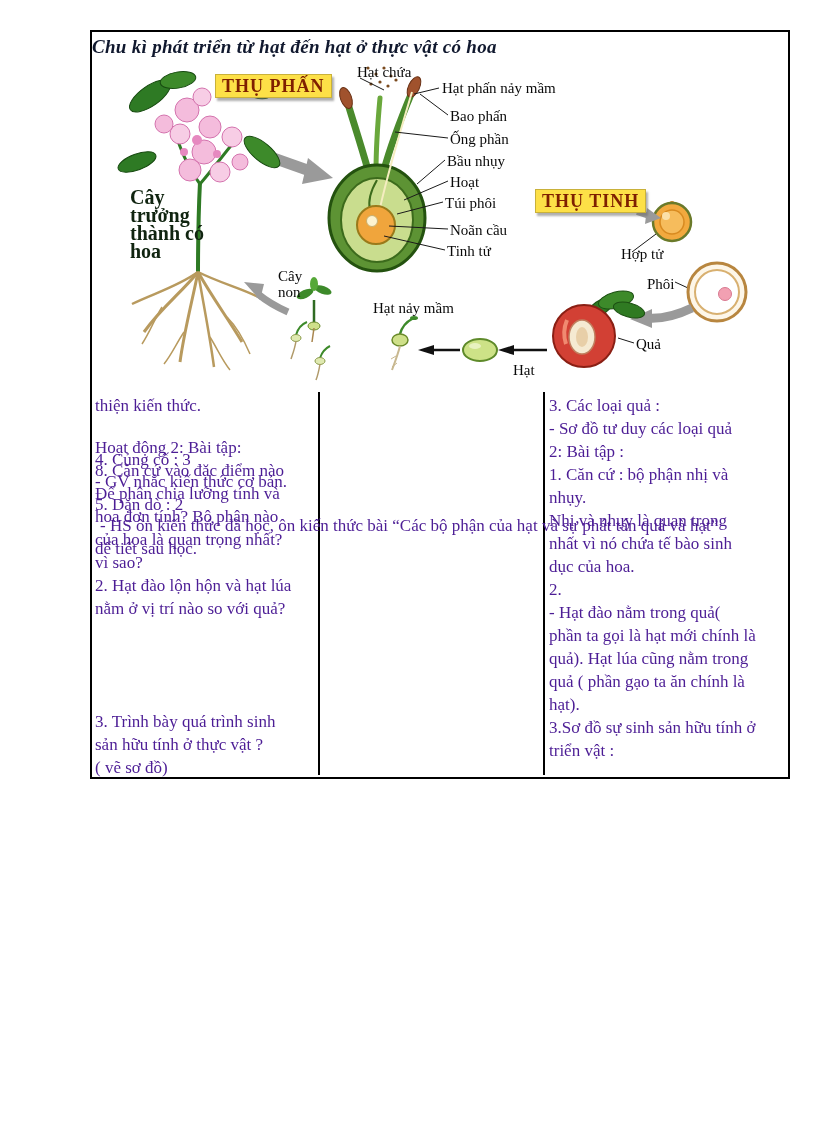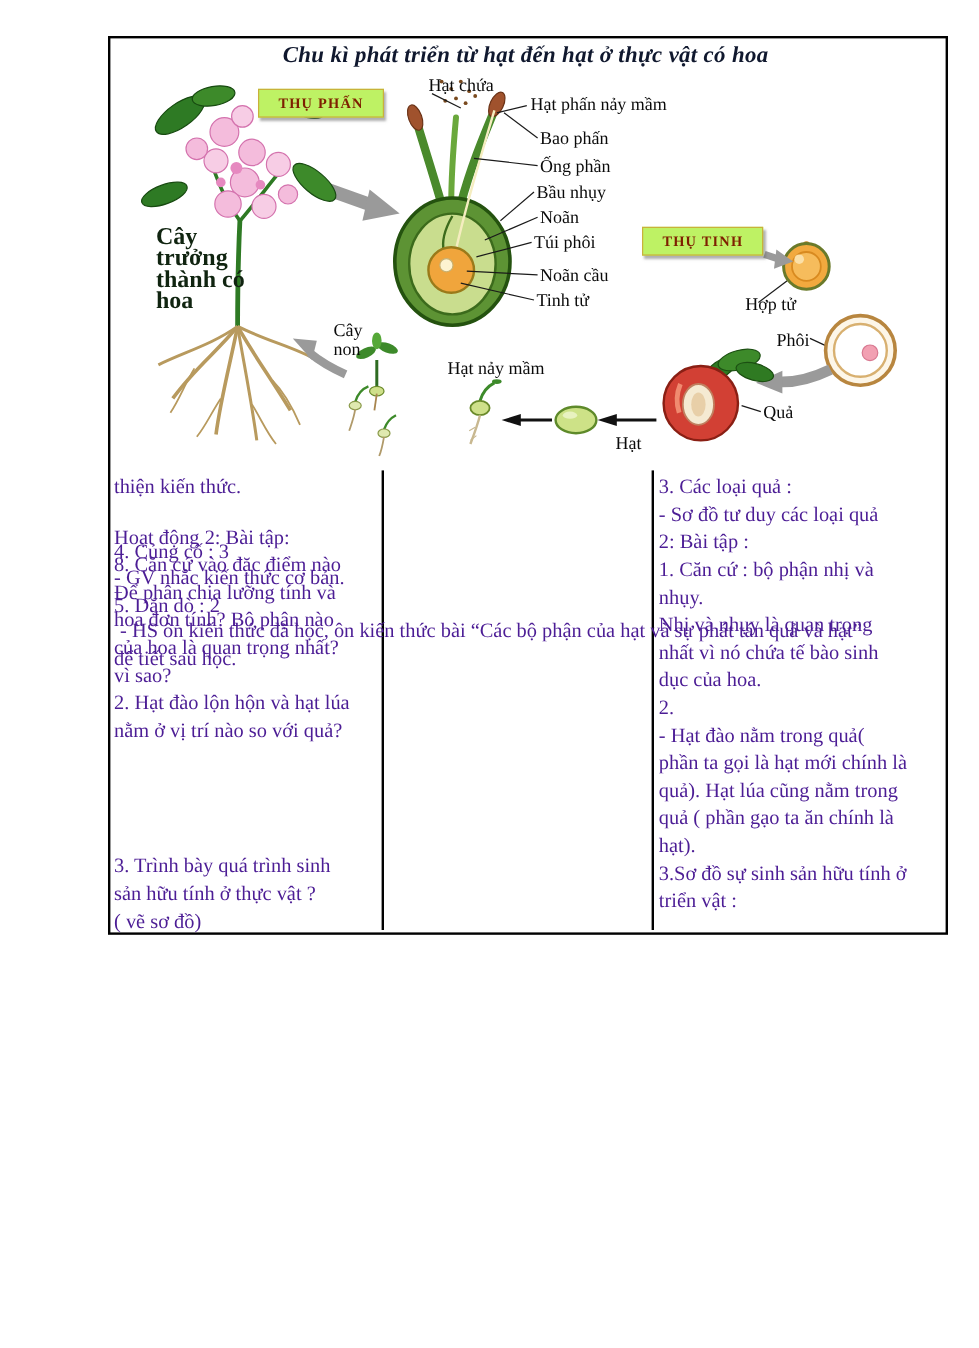--- a/index.html
+++ b/index.html
@@ -5,29 +5,29 @@
   html,body{margin:0;padding:0;}
   body{
     width:816px;height:1123px;background:#ffffff;position:relative;
     font-family:"Liberation Serif", serif;color:#000;overflow:hidden;
   }
   .frame{position:absolute;left:90px;top:30px;width:696px;height:745px;border:2px solid #000;}
   .colline{position:absolute;top:392px;height:383px;width:0;border-left:2px solid #000;}
   .note{position:absolute;font-size:17px;line-height:19px;white-space:nowrap;color:#4c1d95;}
   .dg{position:absolute;left:92px;top:32px;width:692px;height:358px;}
   .dg svg{position:absolute;left:0;top:0;}
-  .dtitle{position:absolute;top:4px;left:0;width:100%;text-align:center;
+  .dtitle{position:absolute;top:4px;left:0;width:100%;text-align:left;
           font-weight:bold;font-style:italic;font-size:19px;color:#10182e;letter-spacing:.3px;}
   .dlabel{position:absolute;font-size:15px;line-height:16px;white-space:nowrap;color:#0a0a0a;}
   .dlabel.wrap{white-space:normal;}
   .dlabel.big{font-weight:bold;font-size:20px;line-height:18px;color:#102410;}
-  .hbox{position:absolute;background:#bef264;border:1px solid #c9b13a;
+  .hbox{position:absolute;background:#fde047;border:1px solid #c9b13a;
         box-shadow:2px 3px 2px rgba(110,110,110,.55);
-        font-weight:bold;color:#7e1f00;font-size:12px;line-height:14px;
-        padding:4px 16px;letter-spacing:1px;white-space:nowrap;}
+        font-weight:bold;color:#7e1f00;font-size:18px;line-height:14px;
+        padding:4px 6px;letter-spacing:1px;white-space:nowrap;}
 </style>
 </head>
 <body>
 
 <div class="frame"></div>
 <div class="colline" style="left:318px"></div>
 <div class="colline" style="left:543px"></div>
 
 <div class="dg">
 
@@ -195,21 +195,21 @@
 
   <div class="hbox" style="left:123px;top:42px">THỤ PHẤN</div>
   <div class="hbox" style="left:443px;top:157px">THỤ TINH</div>
 
   <div class="dlabel big wrap" style="left:38px;top:156px;width:78px">Cây trưởng thành có hoa</div>
   <div class="dlabel" style="left:265px;top:32px">Hạt chứa</div>
   <div class="dlabel" style="left:350px;top:48px">Hạt phấn nảy mầm</div>
   <div class="dlabel" style="left:358px;top:76px">Bao phấn</div>
   <div class="dlabel" style="left:358px;top:99px">Ống phần</div>
   <div class="dlabel" style="left:355px;top:121px">Bầu nhụy</div>
-  <div class="dlabel" style="left:358px;top:142px">Noãn</div>
+  <div class="dlabel" style="left:358px;top:142px">Hoạt</div>
   <div class="dlabel" style="left:353px;top:163px">Túi phôi</div>
   <div class="dlabel" style="left:358px;top:190px">Noãn cầu</div>
   <div class="dlabel" style="left:355px;top:211px">Tinh tử</div>
   <div class="dlabel" style="left:529px;top:214px">Hợp tử</div>
   <div class="dlabel" style="left:555px;top:244px">Phôi</div>
   <div class="dlabel" style="left:544px;top:304px">Quả</div>
   <div class="dlabel" style="left:421px;top:330px">Hạt</div>
   <div class="dlabel" style="left:281px;top:268px">Hạt nảy mầm</div>
   <div class="dlabel wrap" style="left:186px;top:236px;width:44px">Cây non</div>
 </div>

